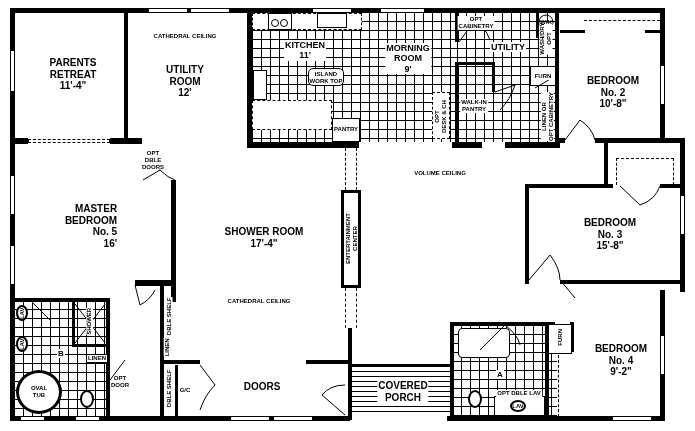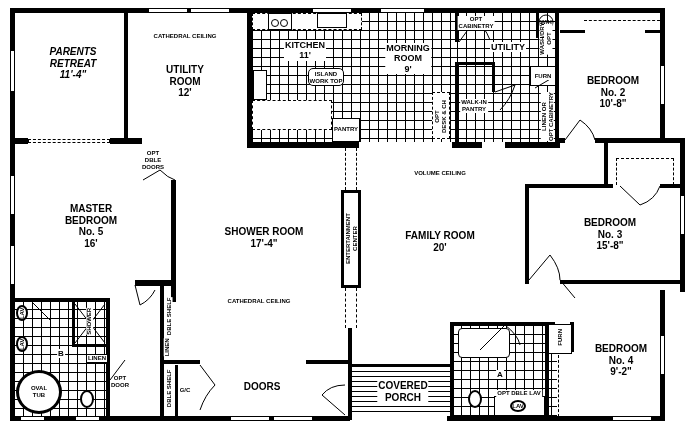--- a/index.html
+++ b/index.html
@@ -147,21 +147,21 @@
       <path d="M495 92 L515 85 Q510 100 500 110"></path>
       <path d="M535 88 L552 78"></path>
       <circle cx="275" cy="23" r="3.5"></circle>
       <circle cx="284" cy="23" r="3.5"></circle>
       <circle cx="546" cy="22" r="7"></circle>
       <path d="M30 300 L50 320"></path>
       <path d="M75 304 L105 343 M105 304 L75 343"></path>
     </g>
   </svg>
 
-  <div class="lbl big" style="left:73px;top:46px;font-style:italic;">
+  <div class="lbl big" style="left:73px;top:57px;">
     <div>PARENTS</div>
     <div>RETREAT</div>
     <div>11'-4"</div>
   </div>
 
   <div class="lbl sm" style="left:185px;top:33px;">CATHEDRAL CEILING</div>
   <div class="lbl big" style="left:185px;top:64px;">
     <div>UTILITY</div>
     <div>ROOM</div>
     <div>12'</div>
@@ -211,43 +211,39 @@
     <div>BEDROOM</div>
     <div>No. 2</div>
     <div>10'-8"</div>
   </div>
 
   <div class="lbl sm" style="left:153px;top:150px;">
     <div>OPT</div>
     <div>DBLE</div>
     <div>DOORS</div>
   </div>
-  <div class="lbl big" style="left:91px;top:203px;">
+  <div class="lbl big" style="left:91px;top:203px;text-align:right;">
     <div>MASTER</div>
     <div>BEDROOM</div>
     <div>No. 5</div>
     <div>16'</div>
   </div>
 
   <div class="lbl big" style="left:264px;top:226px;">
     <div>SHOWER ROOM</div>
     <div>17'-4"</div>
   </div>
   <div class="lbl sm" style="left:259px;top:298px;">CATHEDRAL CEILING</div>
 
   <div class="vert" style="left:326px;top:232px;transform:rotate(-90deg);">
     <div>ENTERTAINMENT</div>
     <div>CENTER</div>
   </div>
 
   <div class="lbl sm" style="left:440px;top:170px;">VOLUME CEILING</div>
-  <div class="lbl big" style="left:440px;top:230px;">
-    <div>FAMILY ROOM</div>
-    <div>20'</div>
-  </div>
 
   <div class="lbl big" style="left:610px;top:217px;">
     <div>BEDROOM</div>
     <div>No. 3</div>
     <div>15'-8"</div>
   </div>
 
   <div class="lbl big" style="left:621px;top:343px;">
     <div>BEDROOM</div>
     <div>No. 4</div>

